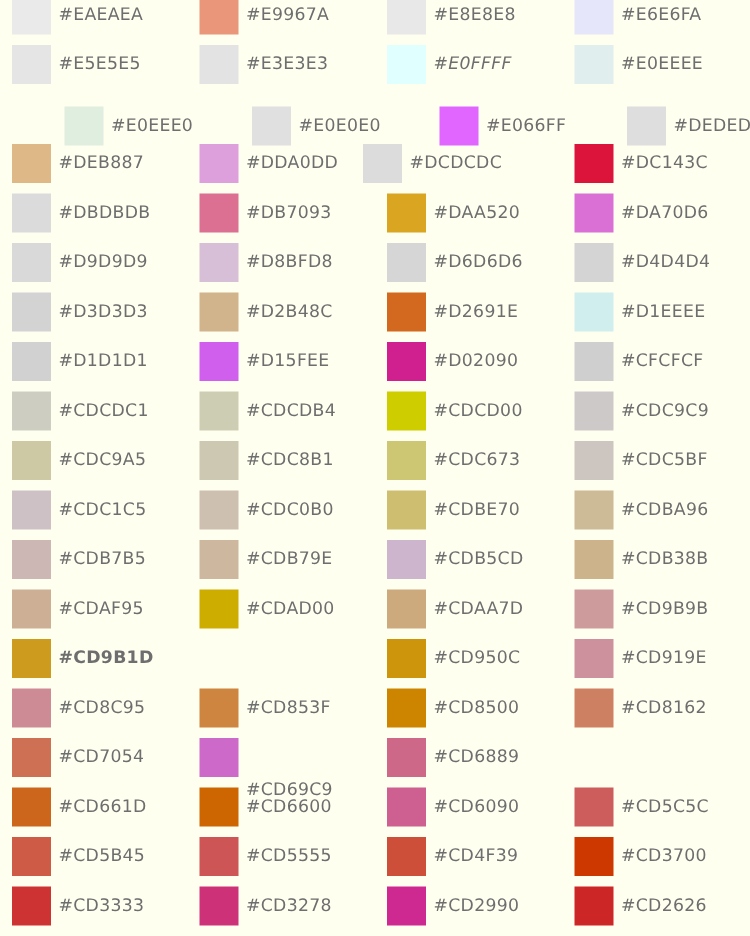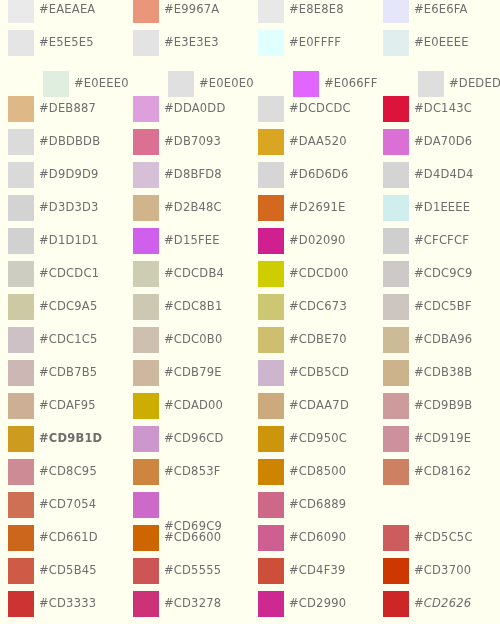--- a/index.html
+++ b/index.html
@@ -85,21 +85,21 @@
     </div>
     <div class="swatch-row" style="top: 30px;">
       <div class="swatch-cell" style="left: 0px;">
         <div class="swatch-chip" style="background: rgb(229, 229, 229); width: 26px; height: 26px;"></div>
         <div class="swatch-label" style="color: rgb(110, 110, 110);">#E5E5E5</div>
       </div>
       <div class="swatch-cell" style="left: 125px;">
         <div class="swatch-chip" style="background: rgb(227, 227, 227); width: 26px; height: 26px;"></div>
         <div class="swatch-label" style="color: rgb(110, 110, 110);">#E3E3E3</div>
       </div>
-      <div class="swatch-cell" style="left: 250px;">
+      <div class="swatch-cell" style="left: 250px; font-style: italic;">
         <div class="swatch-chip" style="background: rgb(224, 255, 255); width: 26px; height: 26px;"></div>
         <div class="swatch-label" style="color: rgb(110, 110, 110);">#E0FFFF</div>
       </div>
       <div class="swatch-cell" style="left: 375px;">
         <div class="swatch-chip" style="background: rgb(224, 238, 238); width: 26px; height: 26px;"></div>
         <div class="swatch-label" style="color: rgb(110, 110, 110);">#E0EEEE</div>
       </div>
     </div>
     <div class="swatch-row" style="top: 71px; margin-left: 35px;">
       <div class="swatch-cell" style="left: 0px;">
@@ -121,21 +121,21 @@
     </div>
     <div class="swatch-row" style="top: 96px;">
       <div class="swatch-cell" style="left: 0px;">
         <div class="swatch-chip" style="background: rgb(222, 184, 135); width: 26px; height: 26px;"></div>
         <div class="swatch-label" style="color: rgb(110, 110, 110);">#DEB887</div>
       </div>
       <div class="swatch-cell" style="left: 125px;">
         <div class="swatch-chip" style="background: rgb(221, 160, 221); width: 26px; height: 26px;"></div>
         <div class="swatch-label" style="color: rgb(110, 110, 110);">#DDA0DD</div>
       </div>
-      <div class="swatch-cell" style="left: 250px;">
+      <div class="swatch-cell" style="left: 234px;">
         <div class="swatch-chip" style="background: rgb(220, 220, 220); width: 26px; height: 26px;"></div>
         <div class="swatch-label" style="color: rgb(110, 110, 110);">#DCDCDC</div>
       </div>
       <div class="swatch-cell" style="left: 375px;">
         <div class="swatch-chip" style="background: rgb(220, 20, 60); width: 26px; height: 26px;"></div>
         <div class="swatch-label" style="color: rgb(110, 110, 110);">#DC143C</div>
       </div>
     </div>
     <div class="swatch-row" style="top: 129px;">
       <div class="swatch-cell" style="left: 0px;">
@@ -297,24 +297,20 @@
       <div class="swatch-cell" style="left: 375px;">
         <div class="swatch-chip" style="background: rgb(205, 155, 155); width: 26px; height: 26px;"></div>
         <div class="swatch-label" style="color: rgb(110, 110, 110);">#CD9B9B</div>
       </div>
     </div>
     <div class="swatch-row" style="top: 426px;">
       <div class="swatch-cell" style="left: 0px; font-weight: bold;">
         <div class="swatch-chip" style="background: rgb(205, 155, 29); width: 26px; height: 26px;"></div>
         <div class="swatch-label" style="color: rgb(110, 110, 110);">#CD9B1D</div>
       </div>
-      <div class="swatch-cell" style="left: 125px;">
-        <div class="swatch-chip" style="background: rgb(205, 150, 205); width: 26px; height: 26px;"></div>
-        <div class="swatch-label" style="color: rgb(110, 110, 110);">#CD96CD</div>
-      </div>
       <div class="swatch-cell" style="left: 250px;">
         <div class="swatch-chip" style="background: rgb(205, 149, 12); width: 26px; height: 26px;"></div>
         <div class="swatch-label" style="color: rgb(110, 110, 110);">#CD950C</div>
       </div>
       <div class="swatch-cell" style="left: 375px;">
         <div class="swatch-chip" style="background: rgb(205, 145, 158); width: 26px; height: 26px;"></div>
         <div class="swatch-label" style="color: rgb(110, 110, 110);">#CD919E</div>
       </div>
     </div>
     <div class="swatch-row" style="top: 459px;">
@@ -391,18 +387,18 @@
         <div class="swatch-label" style="color: rgb(110, 110, 110);">#CD3333</div>
       </div>
       <div class="swatch-cell" style="left: 125px;">
         <div class="swatch-chip" style="background: rgb(205, 50, 120); width: 26px; height: 26px;"></div>
         <div class="swatch-label" style="color: rgb(110, 110, 110);">#CD3278</div>
       </div>
       <div class="swatch-cell" style="left: 250px;">
         <div class="swatch-chip" style="background: rgb(205, 41, 144); width: 26px; height: 26px;"></div>
         <div class="swatch-label" style="color: rgb(110, 110, 110);">#CD2990</div>
       </div>
-      <div class="swatch-cell" style="left: 375px; font-style: italic;">
+      <div class="swatch-cell" style="left: 375px;">
         <div class="swatch-chip" style="background: rgb(205, 38, 38); width: 26px; height: 26px;"></div>
         <div class="swatch-label" style="color: rgb(110, 110, 110);">#CD2626</div>
       </div>
     </div>
   </div>
 
 </body></html>

